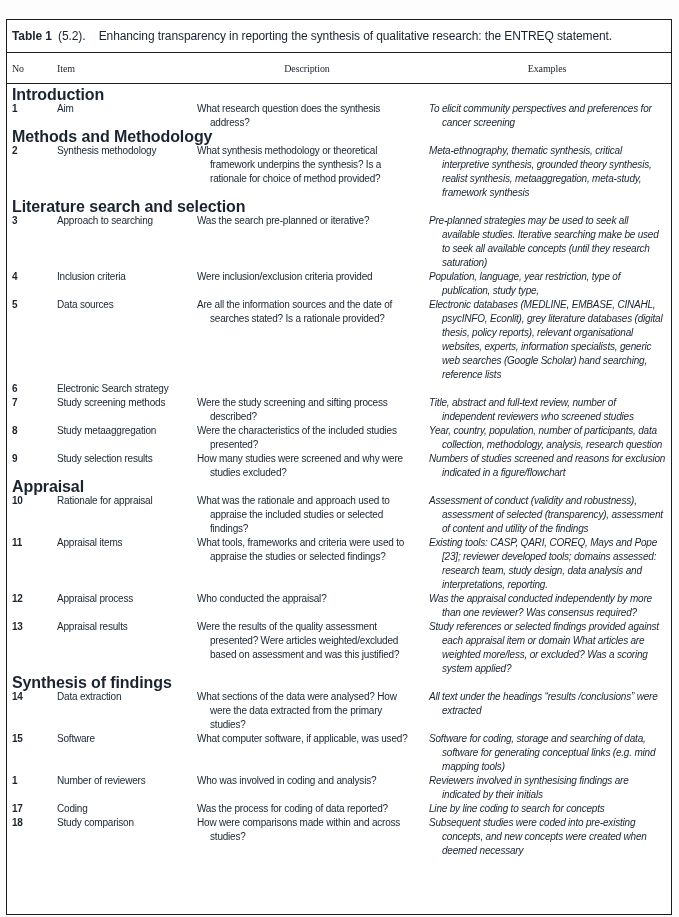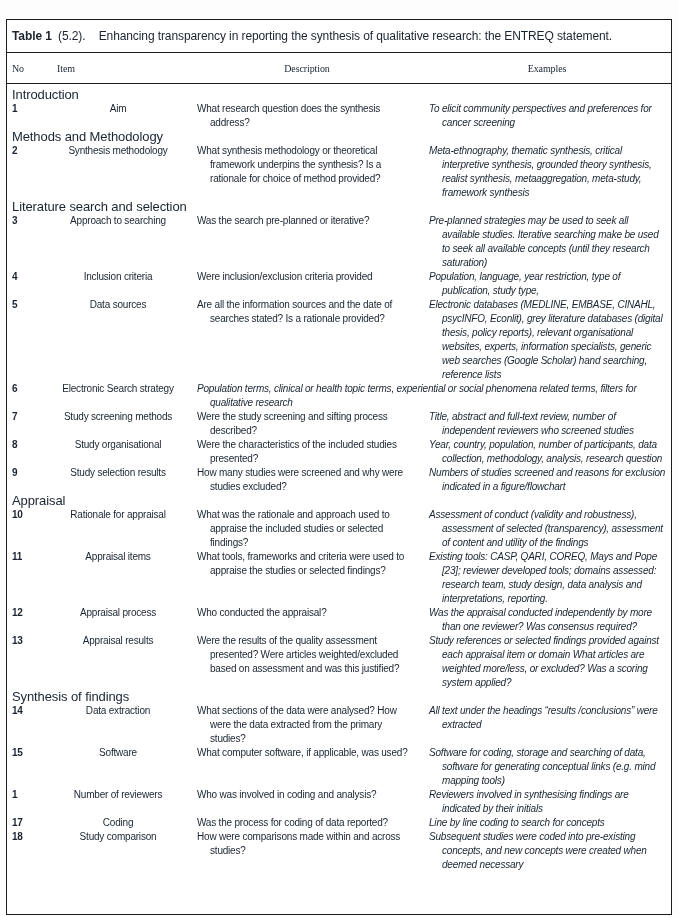--- a/index.html
+++ b/index.html
@@ -57,37 +57,36 @@
   .h-desc { width: 232px; box-sizing: border-box; text-align: center; }
   .h-ex   { flex: 1;      box-sizing: border-box; text-align: center; }
 
   .table-body {
     padding-top: 4px;
     font-size: 10px;
     line-height: 14px;
     letter-spacing: -0.2px;
   }
   .section-heading {
-    font-weight: normal;
-    font-size: 13px;
+    font-weight: bold;
+    font-size: 16px;
     padding-left: 5px;
     letter-spacing: -0.1px;
   }
   .t-row { display: flex; align-items: flex-start; }
   .cell { box-sizing: border-box; }
   .c-no {
     width: 44px;
     padding-left: 5px;
     font-weight: bold;
   }
   .c-item {
     width: 140px;
     padding: 0 12px 0 14px;
     text-indent: -8px;
-    text-align: center;
   }
   .c-desc {
     width: 232px;
     padding: 0 8px 0 19px;
     text-indent: -13px;
   }
   .c-ex {
     flex: 1;
     padding: 0 3px 0 19px;
     text-indent: -13px;
@@ -143,31 +142,30 @@
         </div>
         <div class="t-row">
           <div class="cell c-no">5</div>
           <div class="cell c-item">Data sources</div>
           <div class="cell c-desc">Are all the information sources and the date of searches stated? Is a rationale provided?</div>
           <div class="cell c-ex">Electronic databases (MEDLINE, EMBASE, CINAHL, psycINFO, Econlit), grey literature databases (digital thesis, policy reports), relevant organisational websites, experts, information specialists, generic web searches (Google Scholar) hand searching, reference lists</div>
         </div>
         <div class="t-row">
           <div class="cell c-no">6</div>
           <div class="cell c-item">Electronic Search strategy</div>
-          <div class="cell c-ex">Population terms, clinical or health topic terms, experiential or social phenomena related terms, filters for qualitative research</div>
         </div>
         <div class="t-row">
           <div class="cell c-no">7</div>
           <div class="cell c-item">Study screening methods</div>
           <div class="cell c-desc">Were the study screening and sifting process described?</div>
           <div class="cell c-ex">Title, abstract and full-text review, number of independent reviewers who screened studies</div>
         </div>
         <div class="t-row">
           <div class="cell c-no">8</div>
-          <div class="cell c-item">Study organisational</div>
+          <div class="cell c-item">Study metaaggregation</div>
           <div class="cell c-desc">Were the characteristics of the included studies presented?</div>
           <div class="cell c-ex">Year, country, population, number of participants, data collection, methodology, analysis, research question</div>
         </div>
         <div class="t-row">
           <div class="cell c-no">9</div>
           <div class="cell c-item">Study selection results</div>
           <div class="cell c-desc">How many studies were screened and why were studies excluded?</div>
           <div class="cell c-ex">Numbers of studies screened and reasons for exclusion indicated in a figure/flowchart</div>
         </div>
         <div class="section-heading">Appraisal</div>

